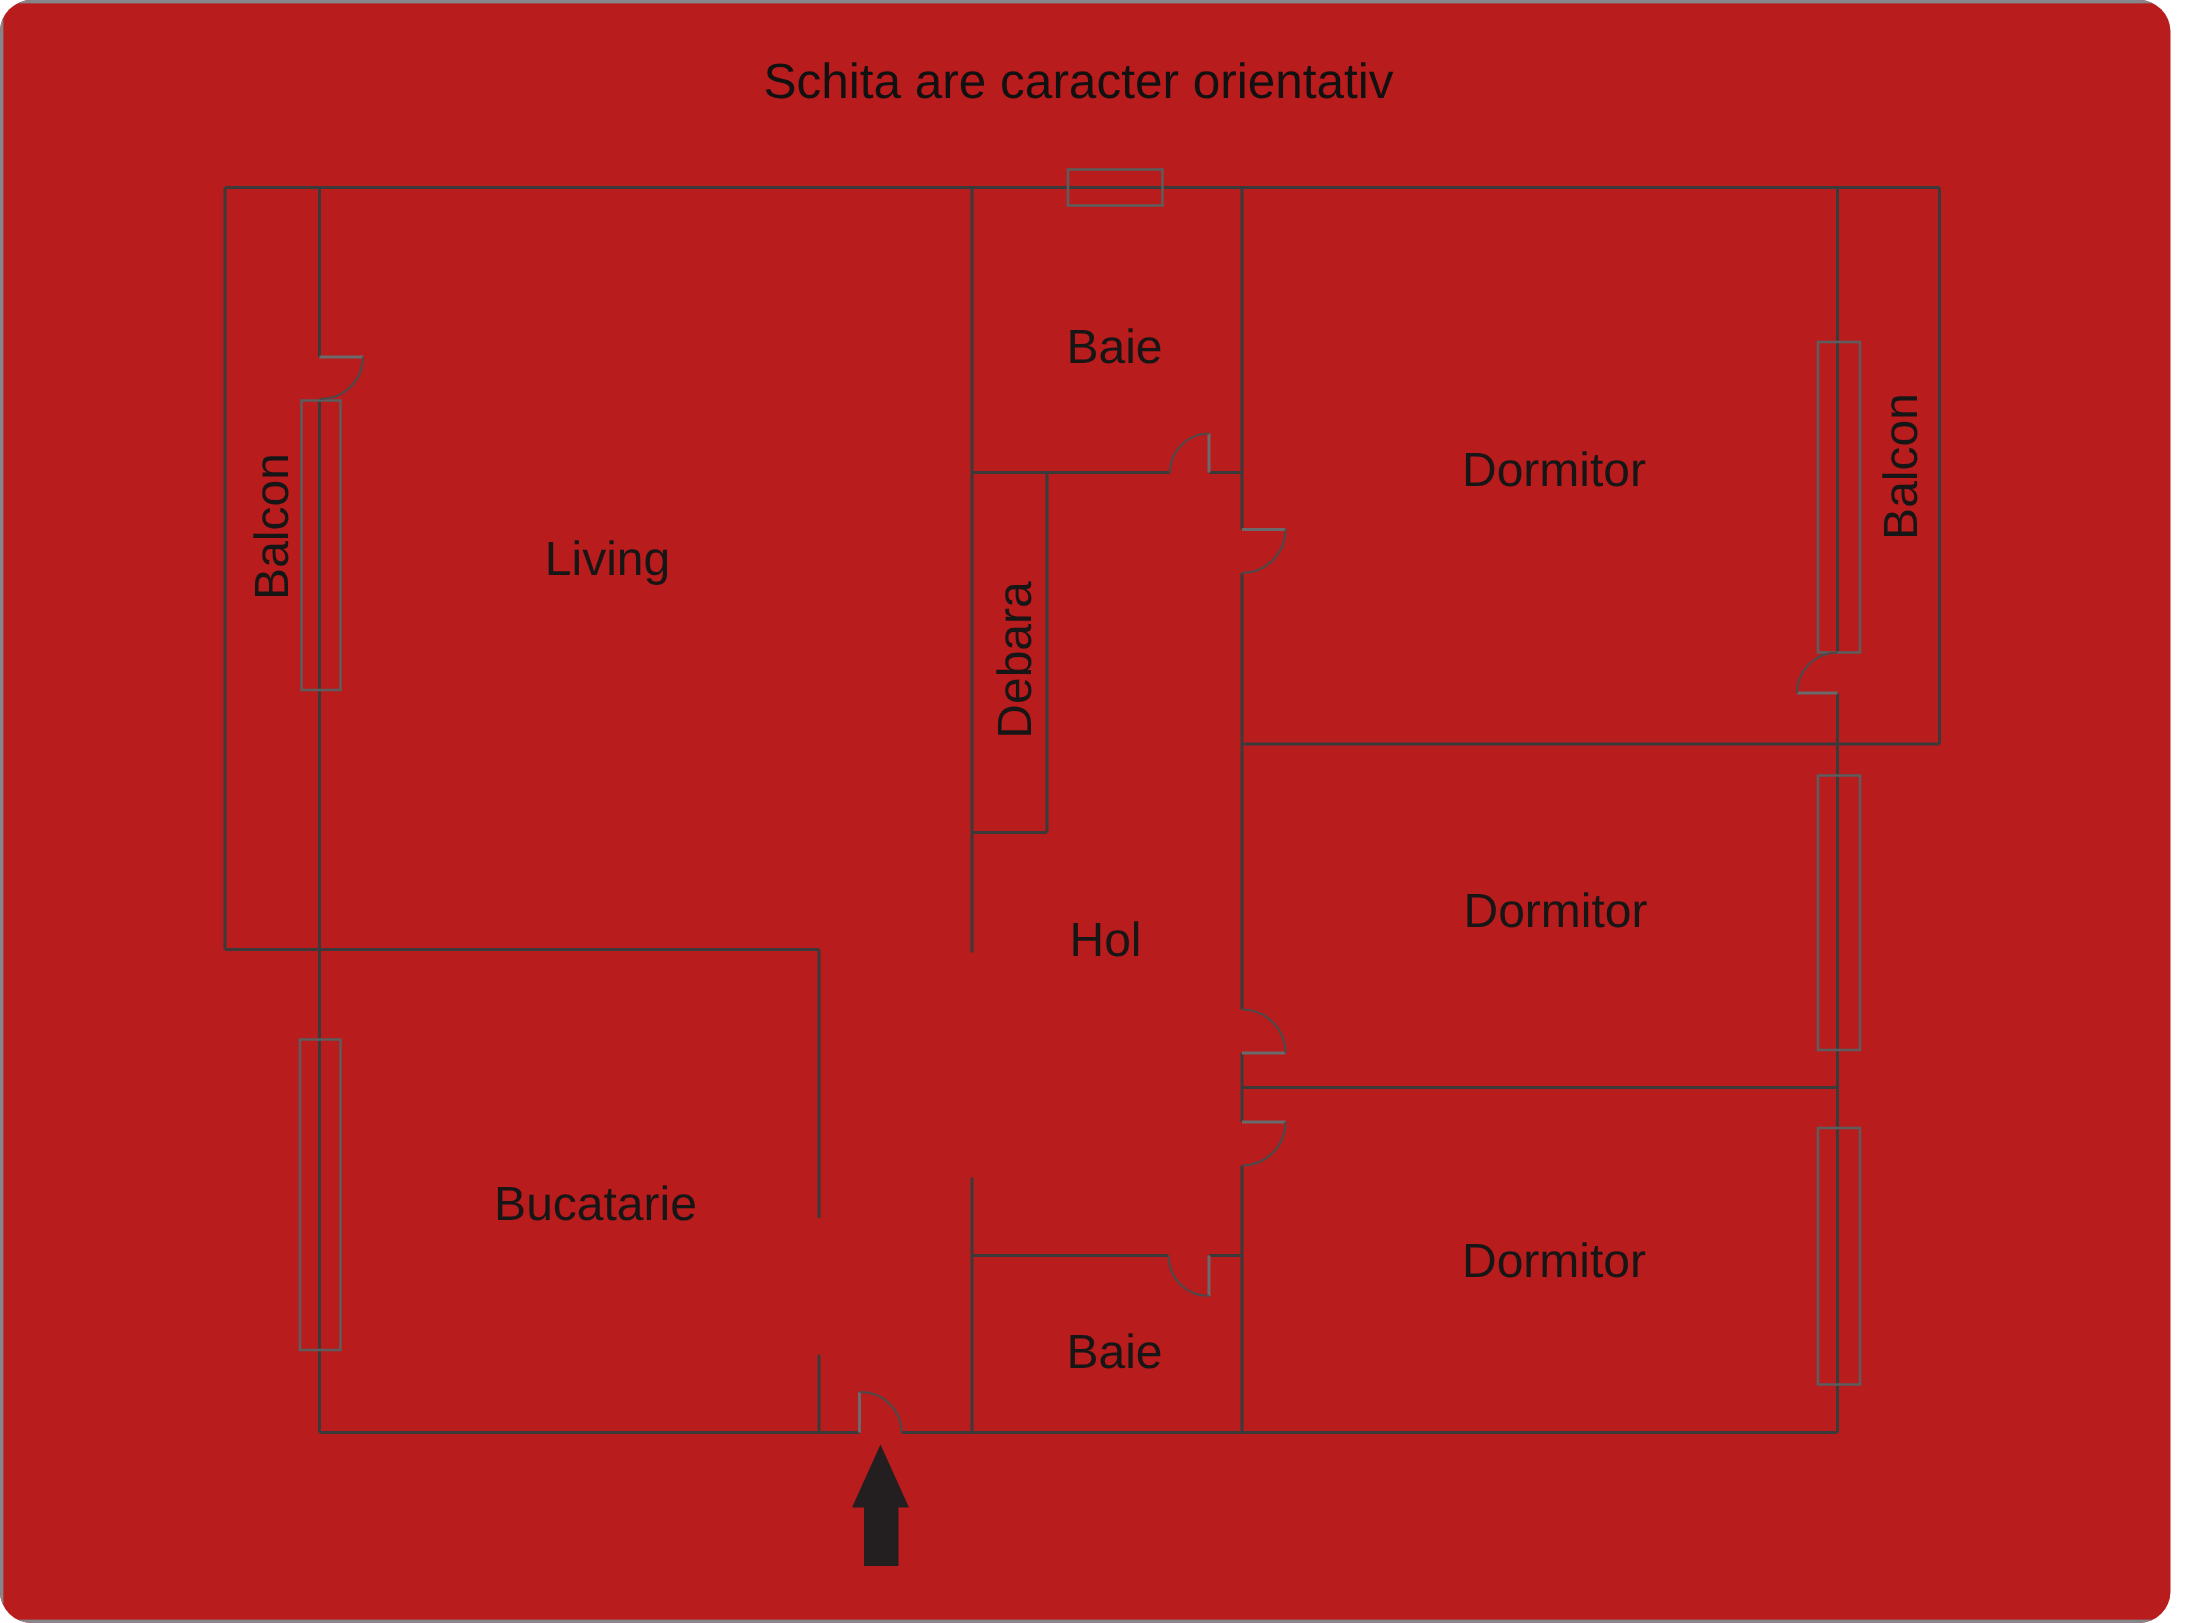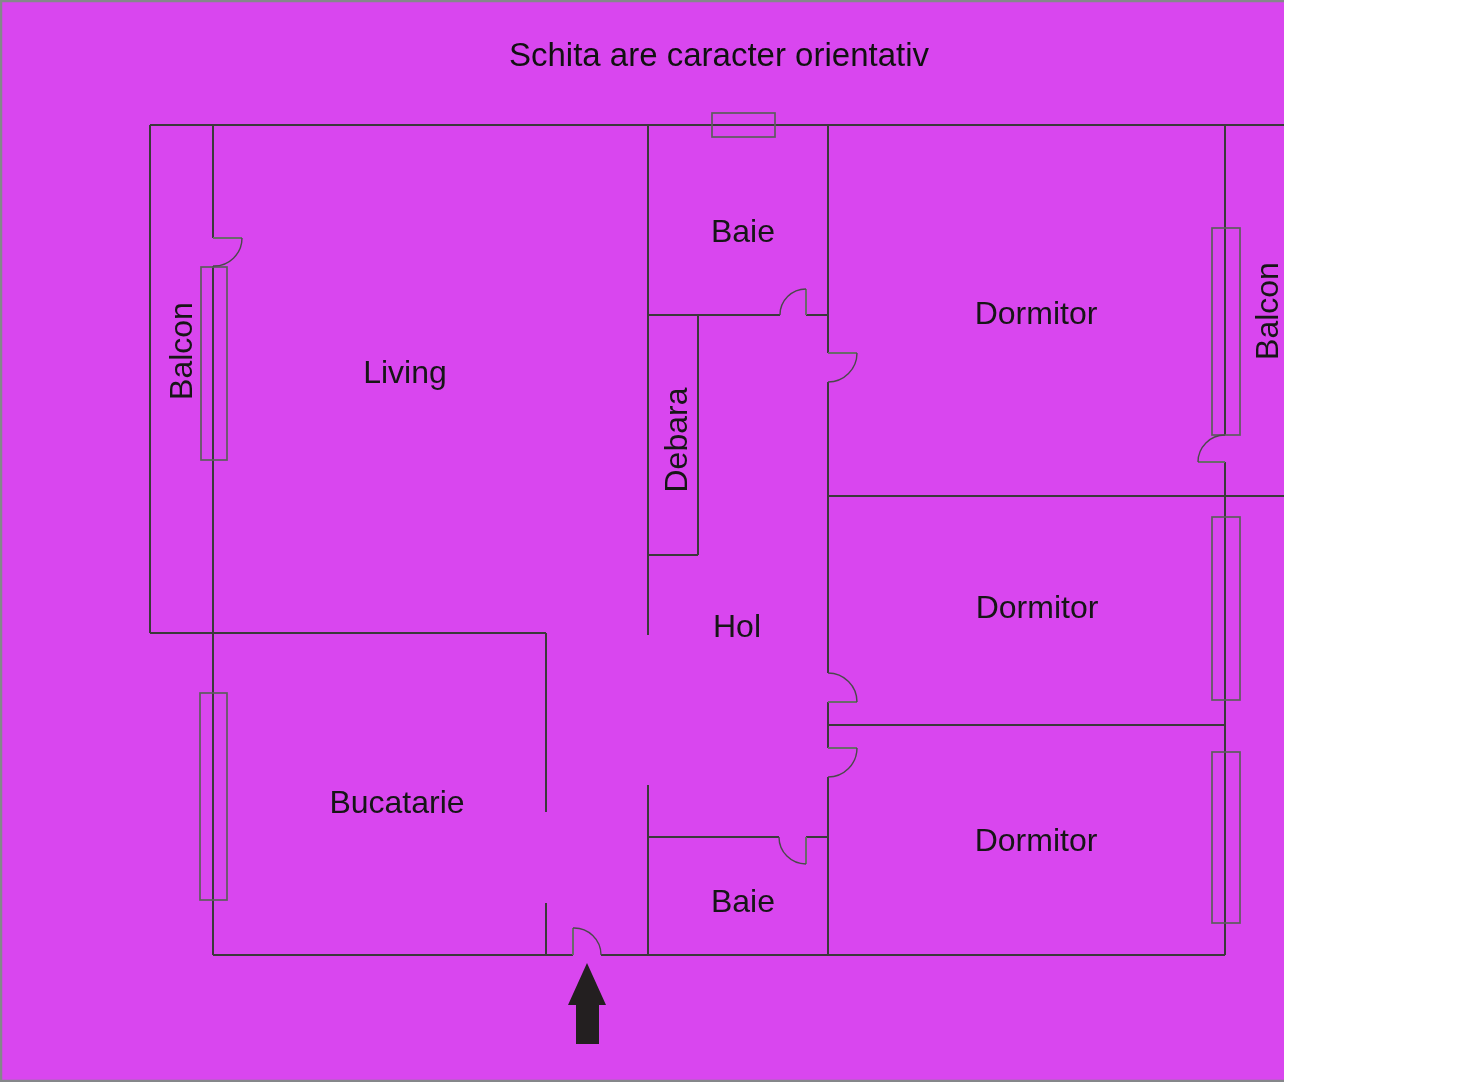--- a/index.html
+++ b/index.html
@@ -1,21 +1,22 @@
 <!DOCTYPE html>
 <html><head>
 <meta charset="utf-8">
 <style>
   html,body{margin:0;padding:0;background:#ffffff;}
   .canvas{
     position:relative;
-    width:1284px;height:1082px;
-    background:#d946ef;
+    width:1447px;height:1082px;
+    background:#b91c1c;
     font-family:"Liberation Sans","DejaVu Sans",sans-serif;
     overflow:hidden;
+    border-radius:21px;
   }
   svg{position:absolute;left:0;top:0;display:block;}
   .wall{fill:none;stroke:#3a3a3a;stroke-width:2;stroke-linecap:butt;}
   .window{fill:none;stroke:#5d5d5d;stroke-width:1.7;}
   .door-arc{fill:none;stroke:#4a4a4a;stroke-width:1.4;}
   .door-leaf{fill:none;stroke:#6a6a6a;stroke-width:2;}
   .room-label{
     fill:#161616;
     font-size:32px;
     text-anchor:middle;

